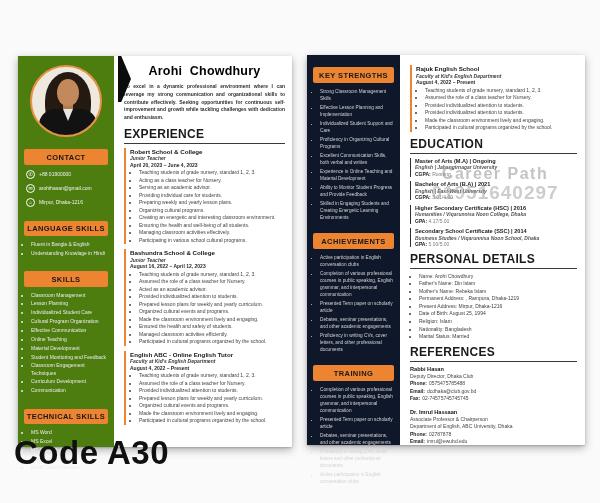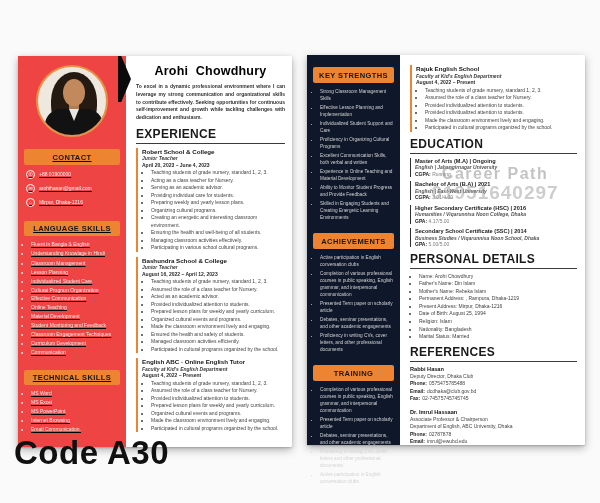--- a/index.html
+++ b/index.html
@@ -6,21 +6,21 @@
   html,body { width:600px; height:503px; }
   body { font-family:"Liberation Sans", sans-serif; background:#fbfafa; position:relative; overflow:hidden; }
 
   .canvas { position:absolute; inset:0; }
 
   .page { position:absolute; background:#fff; box-shadow:0 3px 9px rgba(0,0,0,.30), 0 1px 2px rgba(0,0,0,.18); display:flex; border-radius:1px; }
   .page1 { left:18px; top:56px; width:274px; height:391px; }
   .page2 { left:307px; top:55px; width:278px; height:390px; }
 
   
-  .sb1 { position:relative; width:108px; background:#ef4444; flex:none;text-decoration:underline; }
+  .sb1 { position:relative; width:96px; background:#4d7c0f; flex:none; }
   .arrow { position:absolute; left:100px; top:0; width:13px; height:46px; background:#0b0b0b;
            clip-path:polygon(0 0,25% 0,100% 50%,25% 100%,0 100%); z-index:2; }
   .photo { position:relative; width:72px; height:72px; margin:9px auto 0; border-radius:50%;
            border:2.5px solid #E79243; overflow:hidden; background:#efe8de; z-index:3; }
   .av-hair { position:absolute; left:13px; top:5px; width:46px; height:58px; background:#241a12; border-radius:50% 50% 42% 42%; }
   .av-face { position:absolute; left:25px; top:12px; width:22px; height:27px; background:#c28a5c; border-radius:50% 50% 46% 46%; }
   .av-neck { position:absolute; left:31px; top:35px; width:10px; height:9px; background:#b07c50; }
   .av-body { position:absolute; left:7px; bottom:-3px; width:58px; height:29px; background:#121212; border-radius:16px 16px 0 0; }
   .av-shirt { position:absolute; left:31px; bottom:14px; width:10px; height:12px; background:#e9e5e0;
               clip-path:polygon(0 0,100% 0,50% 100%); }
@@ -111,20 +111,21 @@
           </div>
         </div>
 
       <div class="sb-head">LANGUAGE SKILLS</div>
       <ul class="sb-list">
 
       <li>Fluent in Bangla &amp; English</li>
           <li>Understanding Knowlage in Hindi</li>
         </ul>
 
+      <div class="sb-head">SKILLS</div>
       <ul class="sb-list">
 
       <li>Classroom Management</li>
           <li>Lesson Planning</li>
           <li>Individualized Student Care</li>
           <li>Cultural Program Organization</li>
           <li>Effective Communication</li>
           <li>Online Teaching</li>
           <li>Material Development</li>
           <li>Student Monitoring and Feedback</li>

